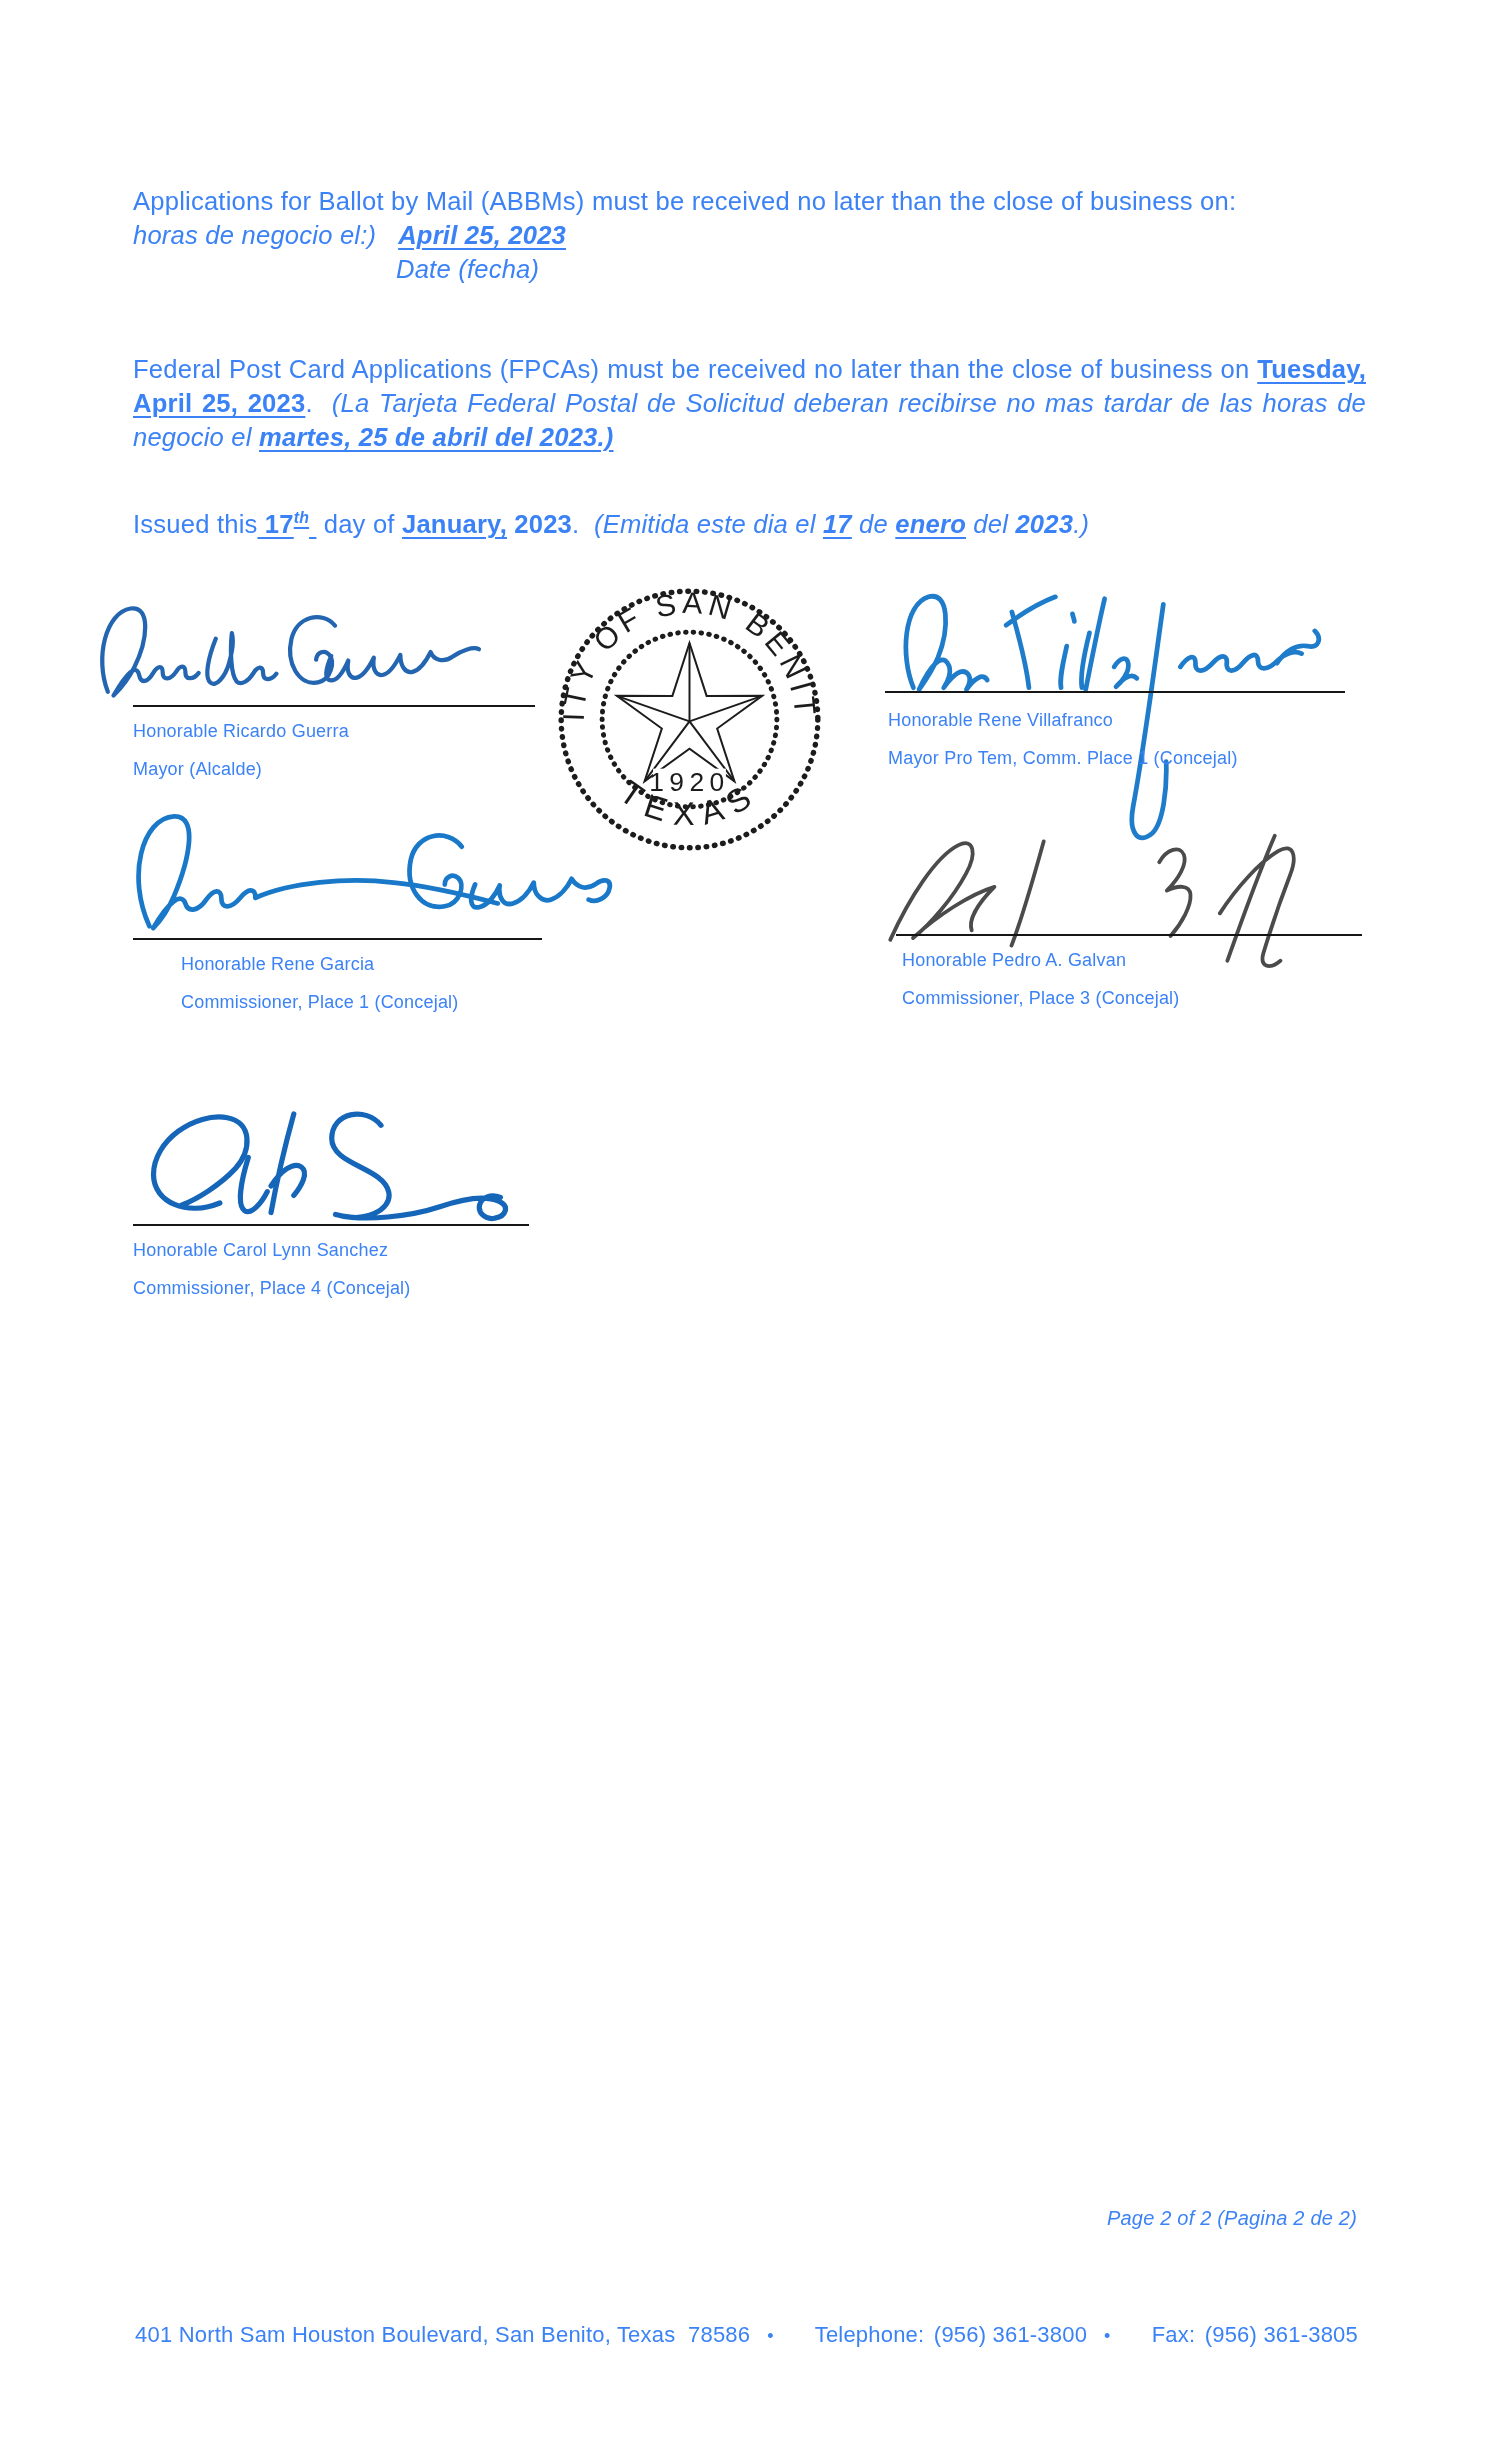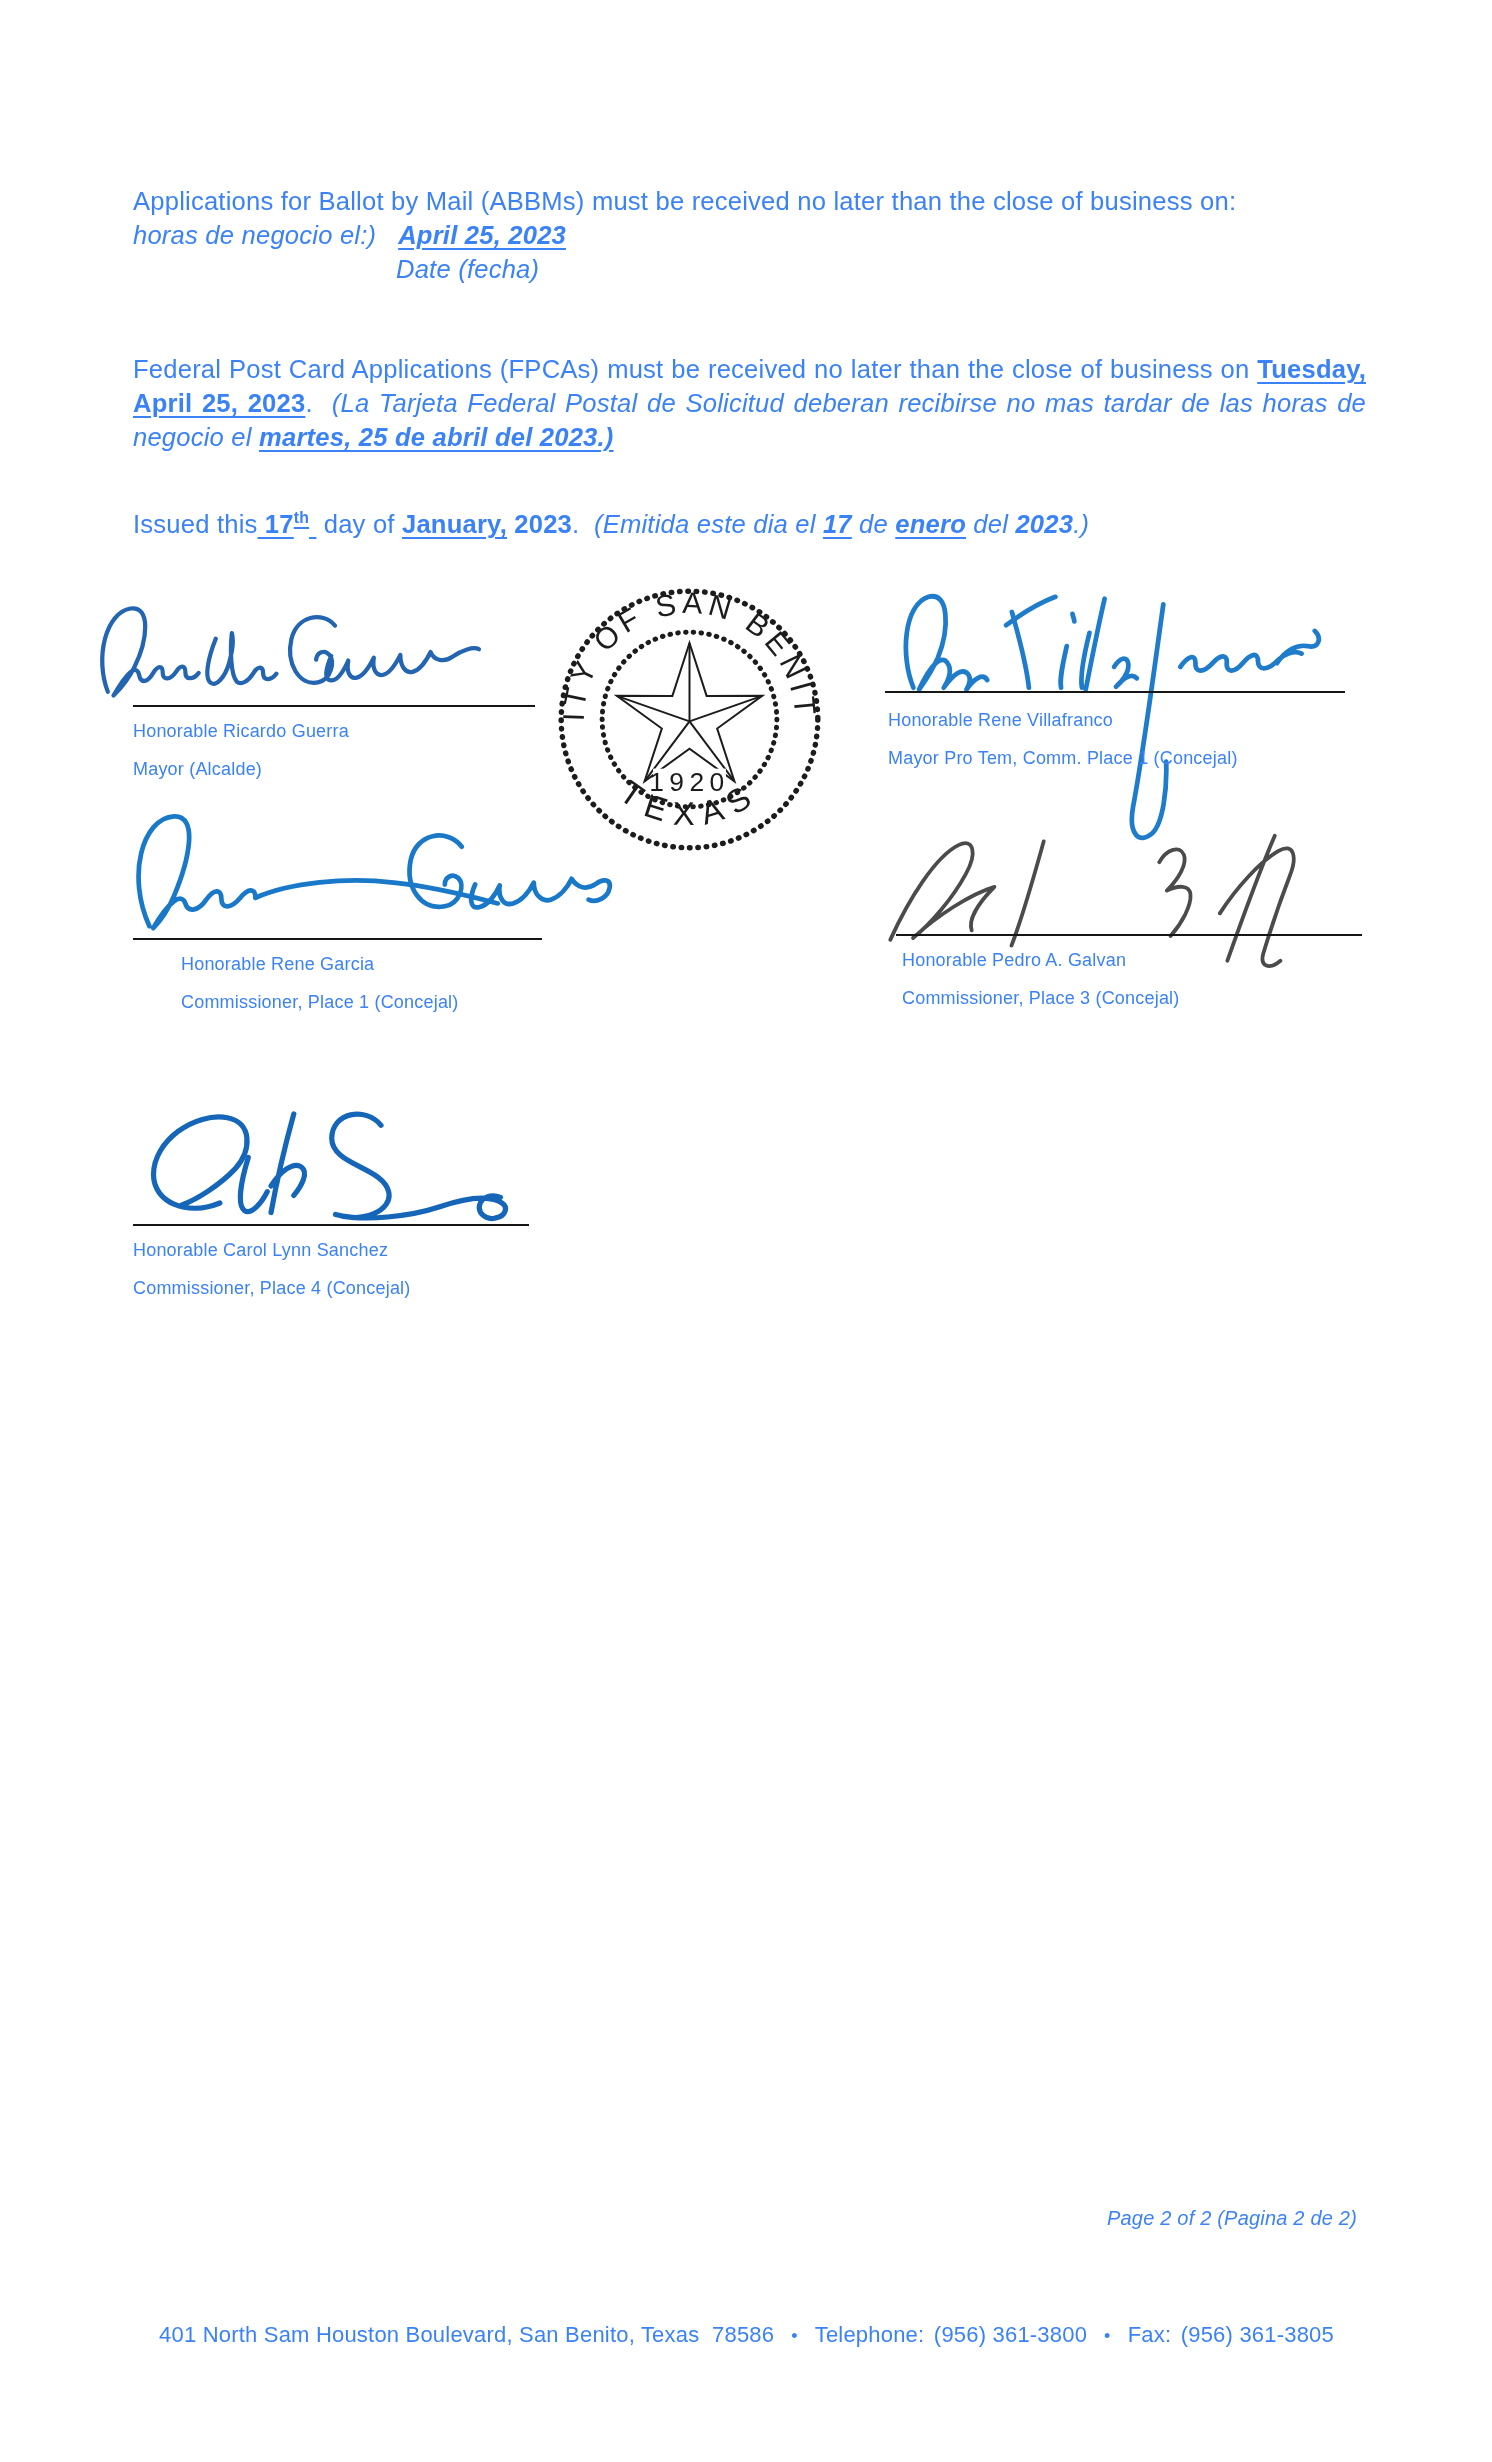--- a/index.html
+++ b/index.html
@@ -4,29 +4,29 @@
 <title>Document</title>
 <style>
   html,body{margin:0;padding:0;background:#ffffff;}
   .page{position:relative;width:1493px;height:2462px;background:#ffffff;
         font-family:"Liberation Sans",sans-serif;color:#3b82f6;overflow:hidden;}
   .block{position:absolute;}
   .tline{font-size:25.6px;line-height:34px;letter-spacing:0.2px;}
   .i{font-style:italic;}
   .b{font-weight:bold;}
   .u{text-decoration:underline;text-decoration-thickness:2.4px;text-underline-offset:3.8px;}
-  .sup{font-size:0.62em;vertical-align:super;}
+  .sup{font-size:0.62em;vertical-align:super;font-style:italic;}
   .jline{text-align:justify;text-align-last:justify;}
   .indent{padding-left:263px;}
   .sigline{position:absolute;border-top:2.4px solid #161616;}
   .namecap{position:absolute;font-size:18px;line-height:38px;letter-spacing:0.2px;}
   .pageno{position:absolute;font-size:20px;font-style:italic;letter-spacing:0.2px;}
   .footerline{position:absolute;left:0;width:1493px;text-align:center;font-size:22px;letter-spacing:0.2px;}
   .footerline .bullet{margin:0 17px;font-size:18px;vertical-align:middle;}
-  .footerline .flabel{margin-right:9.5px;}
+  .footerline .flabel{margin-right:9.5px;margin-left:24px;}
   svg.sig{position:absolute;}
   svg.sig path{fill:none;stroke-linecap:round;stroke-linejoin:round;}
   svg.seal{position:absolute;}
   .seal text{font-family:"Liberation Sans",sans-serif;}
 </style>
 </head>
 <body>
 
 <div class="page">
 

